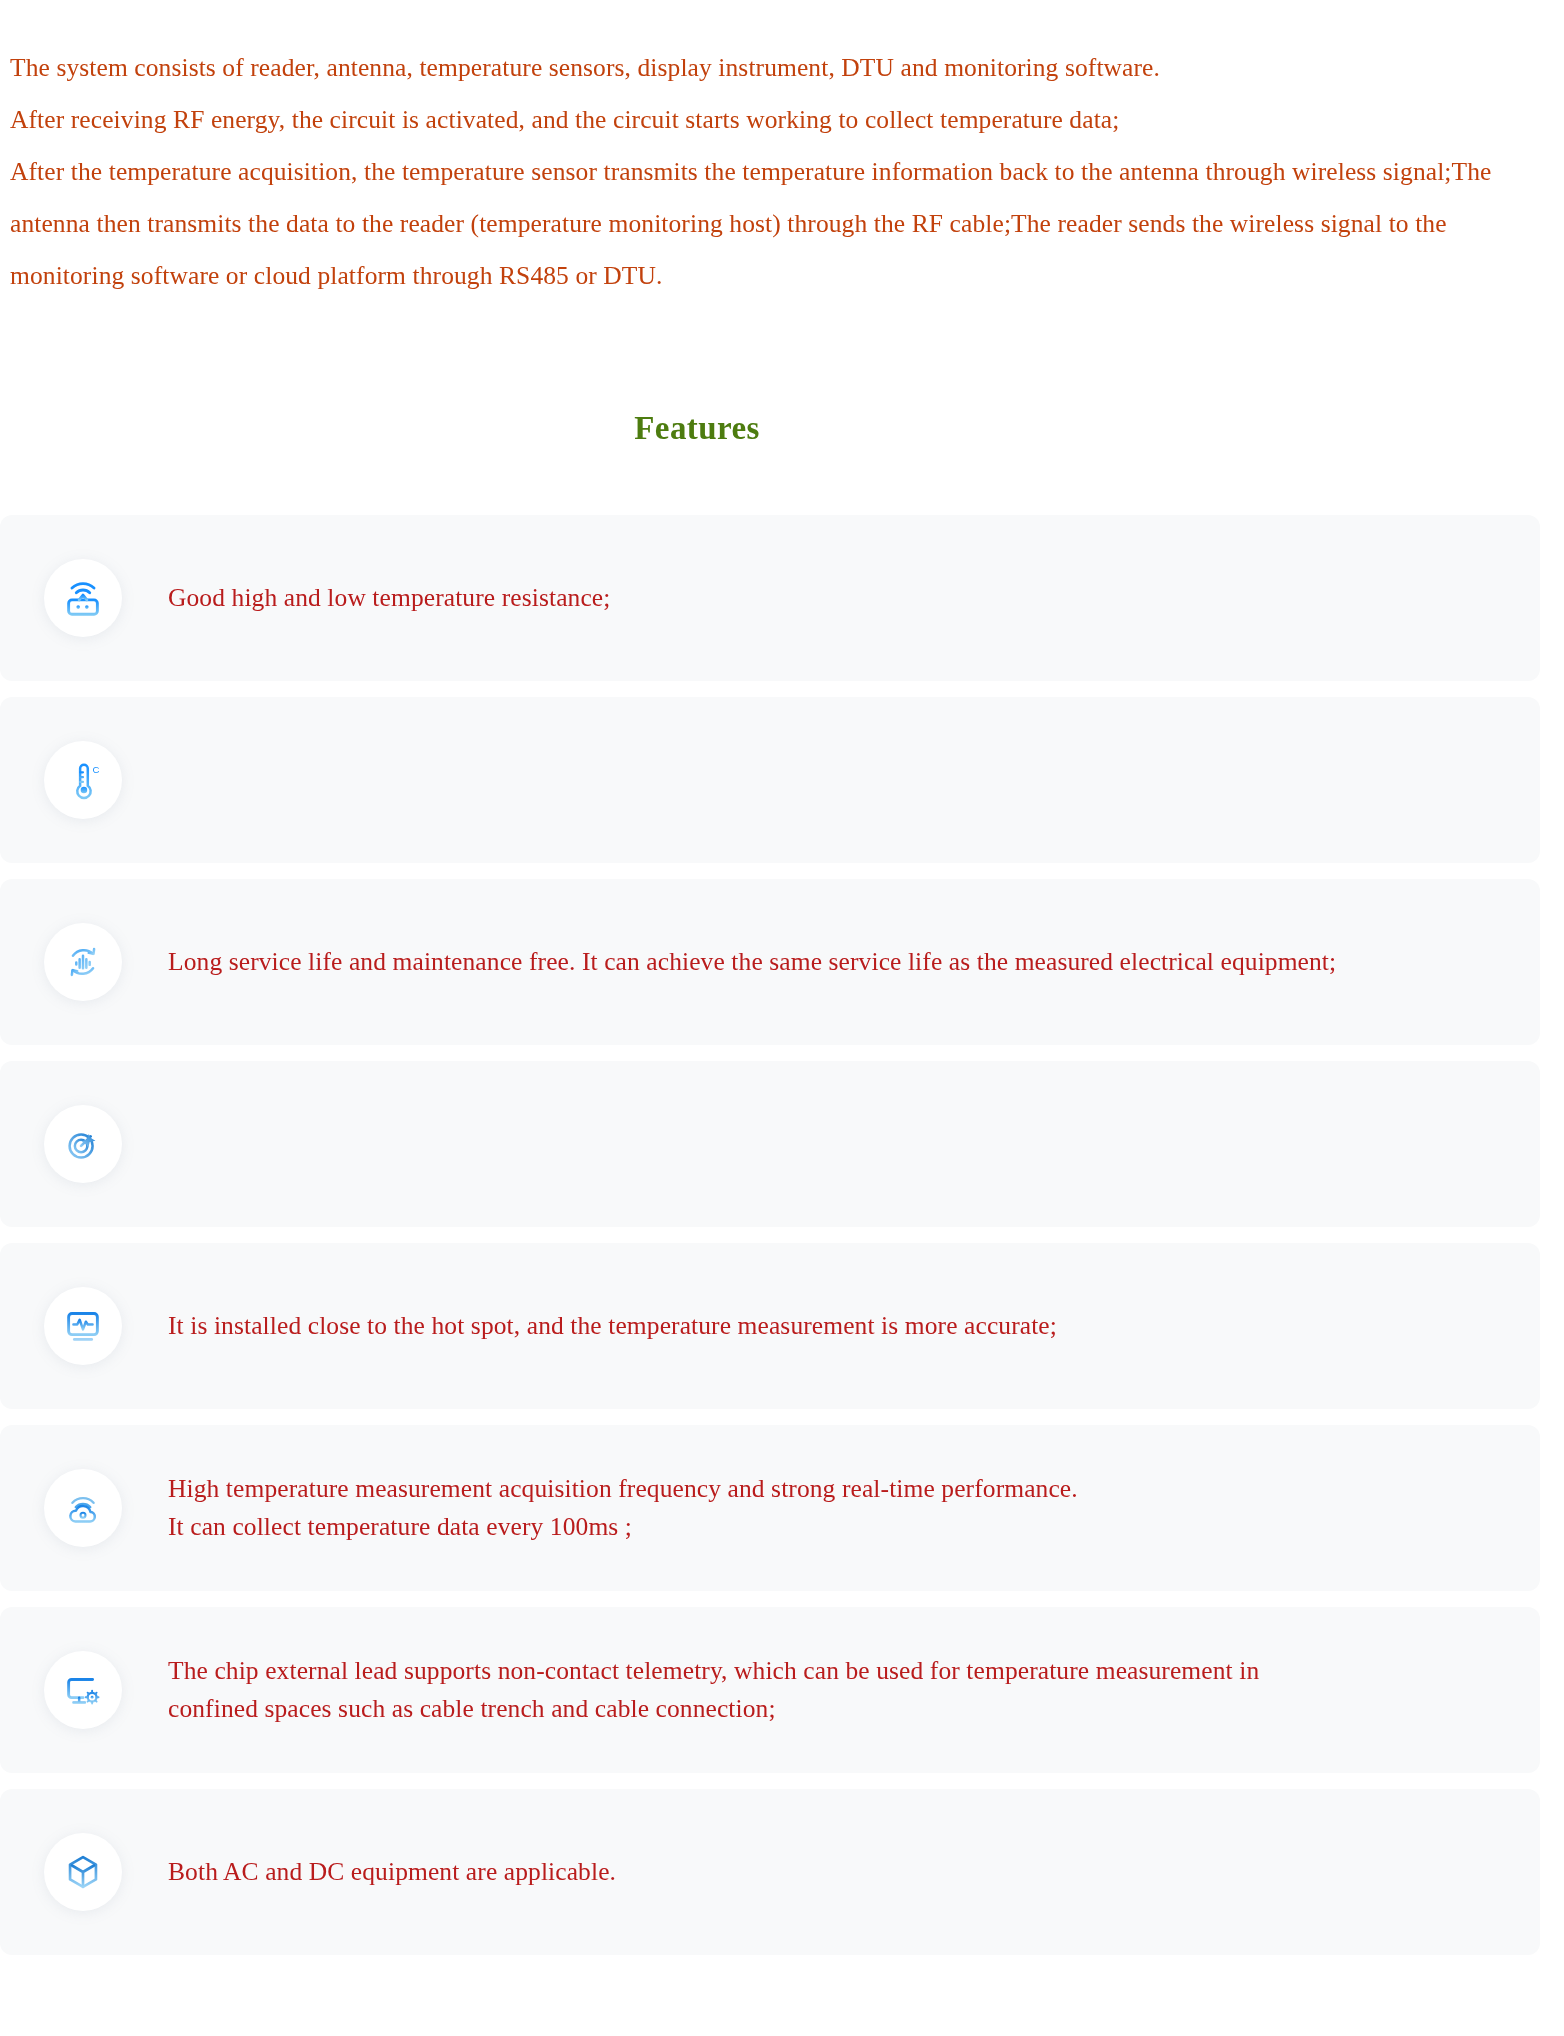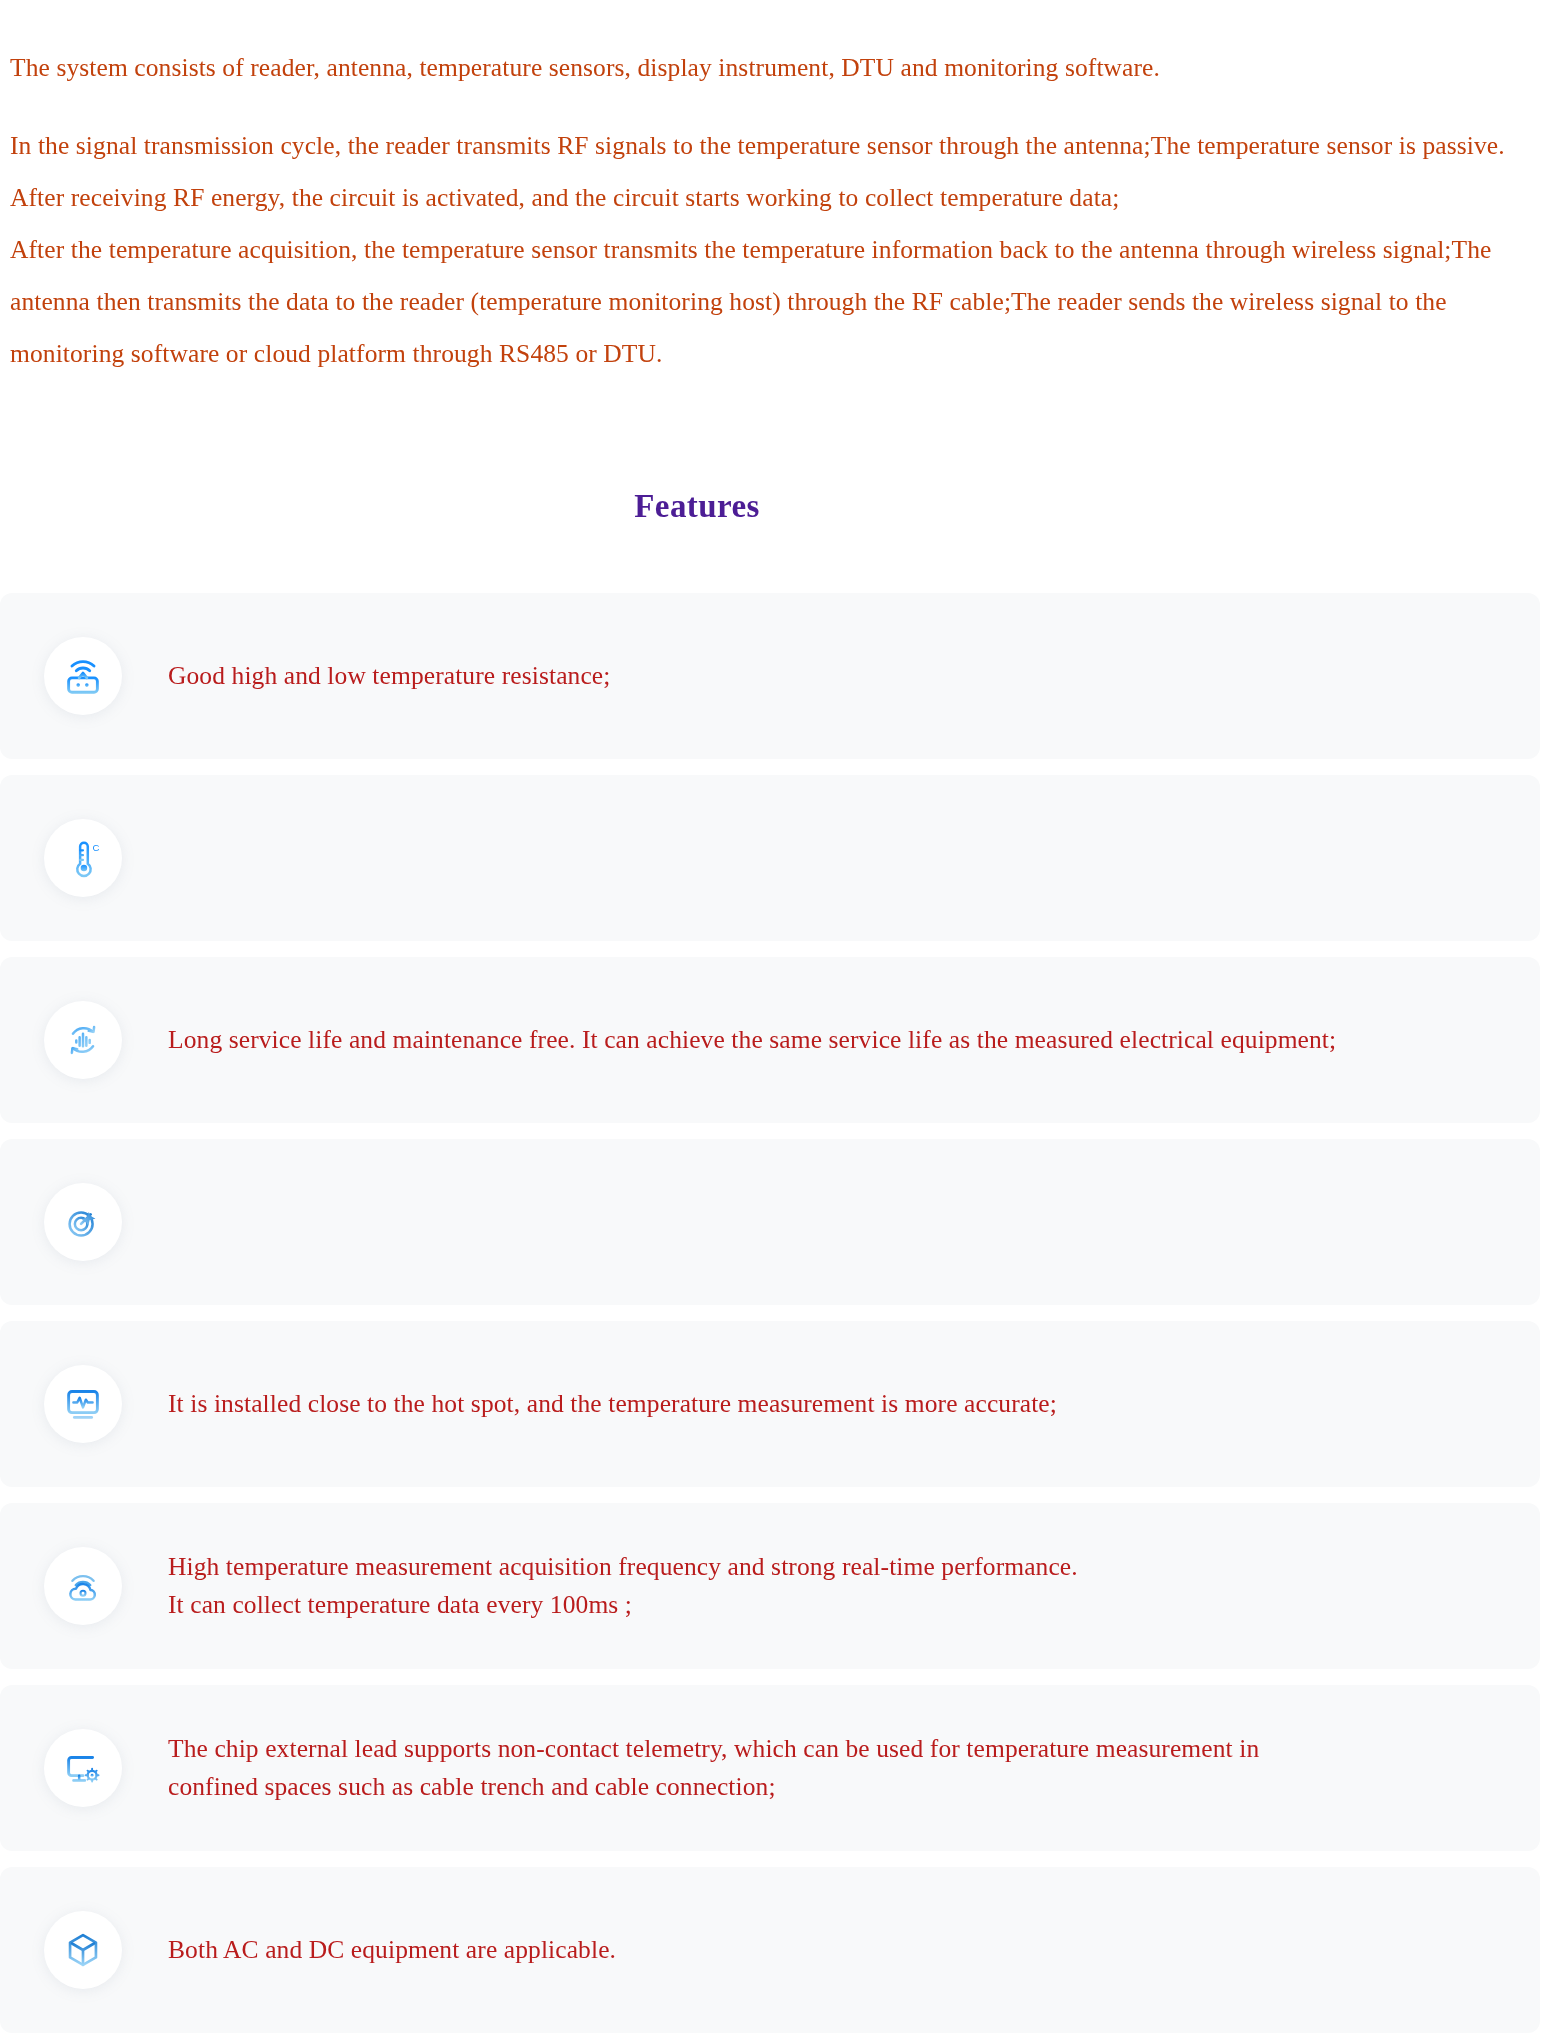--- a/index.html
+++ b/index.html
@@ -36,21 +36,21 @@
   }
   .intro p.gap {
     margin-top: 26px;
   }
 
   
   .features-heading {
     text-align: center;
     font-size: 33px;
     font-weight: bold;
-    color: #4c1d95;
+    color: #4d7c0f;
     letter-spacing: 0.4px;
     margin: 108px 0 0 0;
     padding-right: 170px;
   }
 
   
   .features {
     margin-top: 68px;
     padding: 0 0 10px 0;
     display: block;
@@ -96,21 +96,20 @@
     white-space: pre-line;
   }
 </style>
 </head>
 <body>
 
 <div class="page">
 
   <div class="intro">
     <p>The system consists of reader, antenna, temperature sensors, display instrument, DTU and monitoring software.</p>
-    <p class="gap">In the signal transmission cycle, the reader transmits RF signals to the temperature sensor through the antenna;The temperature sensor is passive.</p>
     <p>After receiving RF energy, the circuit is activated, and the circuit starts working to collect temperature data;</p>
     <p>After the temperature acquisition, the temperature sensor transmits the temperature information back to the antenna through wireless signal;The antenna then transmits the data to the reader (temperature monitoring host) through the RF cable;The reader sends the wireless signal to the monitoring software or cloud platform through RS485 or DTU.</p>
   </div>
 
   <div class="features-heading">Features</div>
 
   <div class="features">
 
     <div class="feature-row">
       <span class="icon-wrap">

